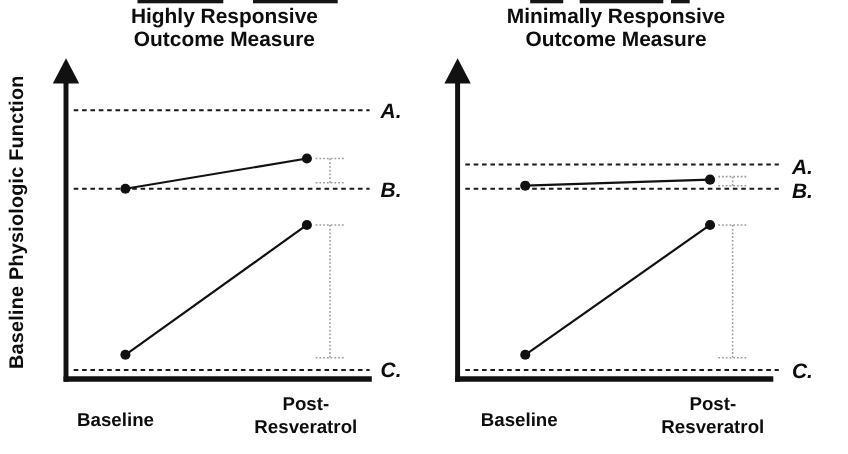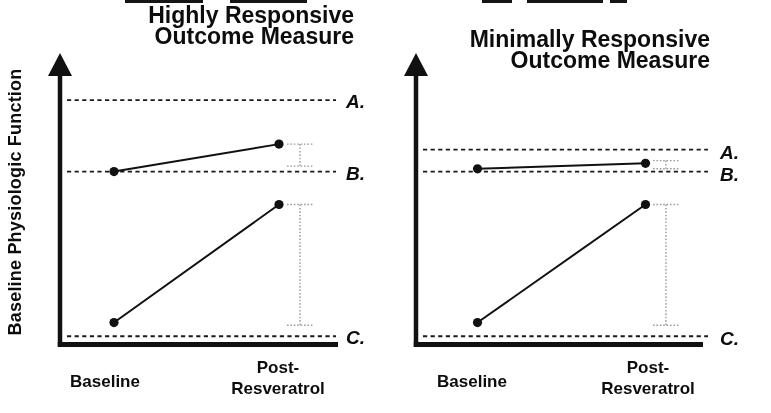--- a/index.html
+++ b/index.html
@@ -6,22 +6,22 @@
   .figure{
     position:relative;
     width:771px;height:413px;
     background:#ffffff;
     font-family:"Liberation Sans", sans-serif;
     color:#0d0d0d;
     overflow:hidden;
   }
   .panel-title{
     position:absolute;top:5px;width:300px;
-    text-align:right;
-    font-size:23px;line-height:21px;font-weight:700;
+    text-align:center;
+    font-size:19px;line-height:21px;font-weight:700;
     white-space:pre-line;
     color:#0d0d0d;
   }
   .y-axis-label{
     position:absolute;left:15px;top:202px;
     transform:translate(-50%,-50%) rotate(-90deg);
     white-space:nowrap;
     font-size:18px;font-weight:700;color:#0d0d0d;
     letter-spacing:0.2px;
   }
@@ -88,21 +88,21 @@
     </svg>
 
   <div class="crop-artifact" style="left:125px;width:78px;"></div>
   <div class="crop-artifact" style="left:230px;width:77px;"></div>
   <div class="crop-artifact" style="left:482px;width:30px;"></div>
   <div class="crop-artifact" style="left:527px;width:76px;"></div>
   <div class="crop-artifact" style="left:610px;width:17px;"></div>
 
   <div class="panel-title" style="left:54px;">Highly Responsive
 Outcome Measure</div>
-  <div class="panel-title" style="left:410px;margin-top:24px;">Minimally Responsive
+  <div class="panel-title" style="left:410px;">Minimally Responsive
 Outcome Measure</div>
 
   <div class="y-axis-label">Baseline Physiologic Function</div>
 
   <div class="tick-label" style="left:45px;top:371px;width:120px;">Baseline</div>
   <div class="tick-label" style="left:203px;top:357px;width:150px;">Post-
 Resveratrol</div>
   <div class="tick-label" style="left:412px;top:371px;width:120px;">Baseline</div>
   <div class="tick-label" style="left:573px;top:357px;width:150px;">Post-
 Resveratrol</div>

